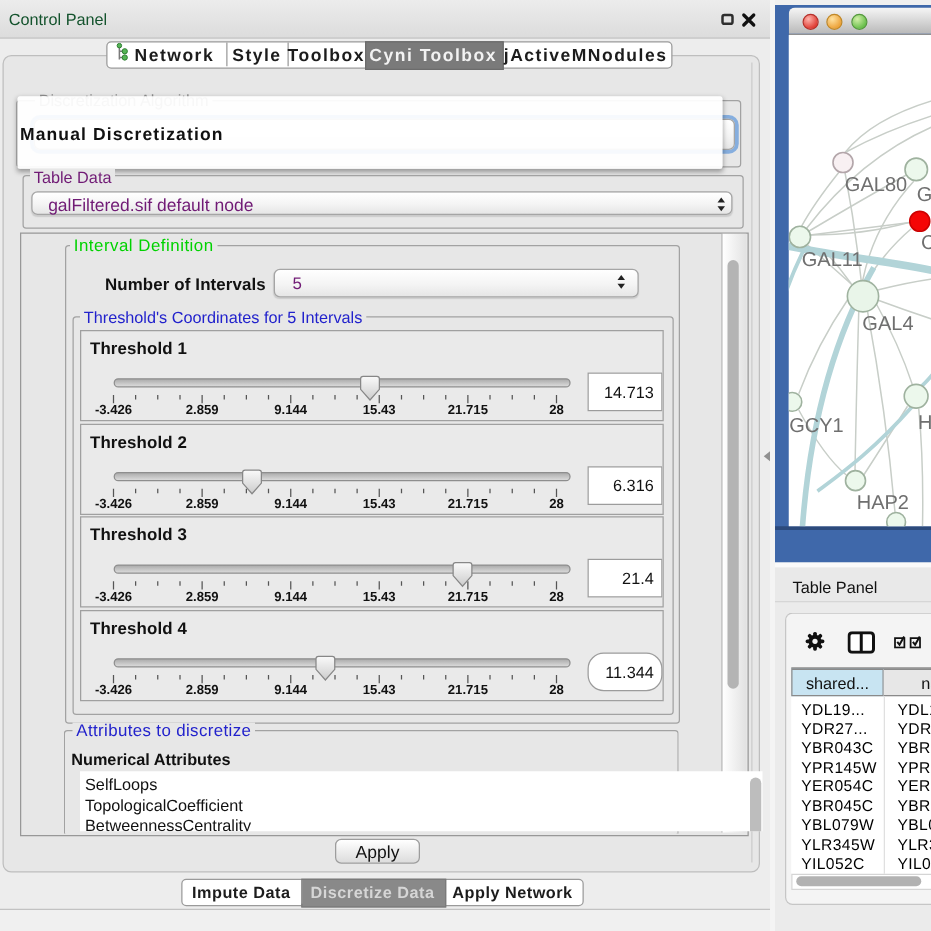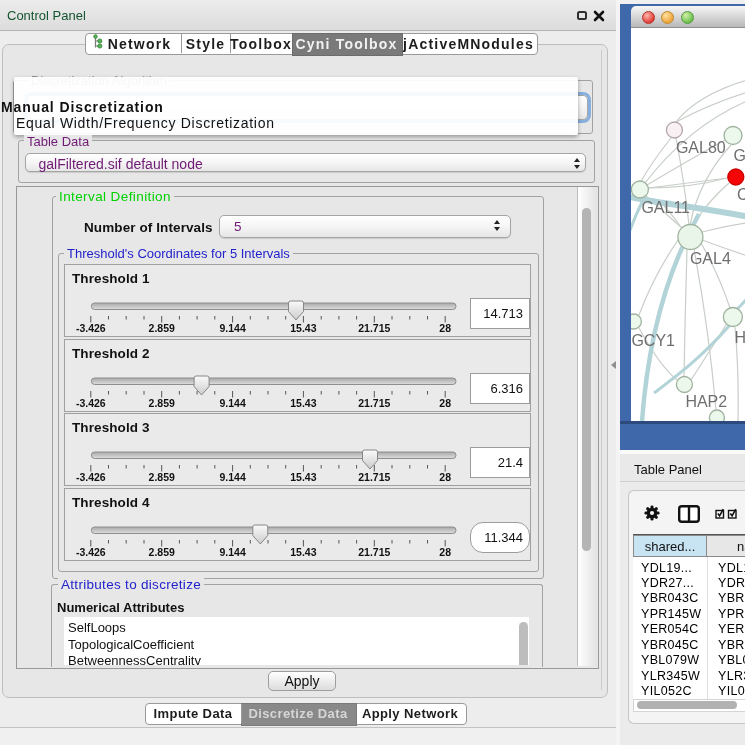--- a/index.html
+++ b/index.html
@@ -49,22 +49,21 @@
  <circle cx="3.5" cy="2.5" r="1.8" fill="#55b555" stroke="#2e7d32" stroke-width="0.8"></circle>
  <circle cx="7.8" cy="7" r="2.1" fill="#55b555" stroke="#2e7d32" stroke-width="0.8"></circle>
  <circle cx="7.8" cy="12" r="2.1" fill="#55b555" stroke="#2e7d32" stroke-width="0.8"></circle>
 </svg>
 
 <div class="group" style="left:13px;top:80px;width:578px;height:52px;"></div>
 <div class="gtitle" style="left:28px;top:74px;color:#8f8f8f;">Discretization Algorithm</div>
 <div class="combo" style="left:27px;top:95px;width:559px;height:23px;box-shadow:0 0 0 3px rgba(110,160,220,0.8);"></div>
 
 <div class="abs" style="left:14px;top:77px;width:564px;height:58px;background:rgba(255,255,255,0.93);border-radius:2px;box-shadow:0 2px 4px rgba(0,0,0,0.35);"></div>
-<div class="abs" style="left:1px;top:99px;font-size:14px;font-weight:bold;color:#111;letter-spacing:0.9px;">Manual Discretization</div>
-<div class="abs" style="left:16px;top:114.5px;font-size:14px;color:#111;letter-spacing:0.7px;">Equal Width/Frequency Discretization</div>
+<div class="abs" style="left:16px;top:99px;font-size:14px;font-weight:bold;color:#111;letter-spacing:0.9px;">Manual Discretization</div>
 
 <div class="group" style="left:18px;top:140px;width:575px;height:41px;"></div>
 <div class="gtitle" style="left:24px;top:135px;color:#701a75;">Table Data</div>
 <div class="combo" style="left:25px;top:153px;width:559px;height:16.5px;"></div>
 <div class="ctext" style="left:38.5px;top:155.5px;font-size:14px;">galFiltered.sif default node</div>
 <div class="arr" style="left:574px;top:157.5px;border-left:3.5px solid transparent;border-right:3.5px solid transparent;border-bottom:4.5px solid #222;"></div>
 <div class="arr" style="left:574px;top:164.5px;border-left:3.5px solid transparent;border-right:3.5px solid transparent;border-top:4.5px solid #222;"></div>
 
 <div class="abs" style="left:16px;top:186px;width:581px;height:481px;border:1px solid #989898;background:#e7e7e7;"></div>
 
@@ -178,21 +177,21 @@
     </svg>
 
 <div class="vbox" style="left:470px;top:298px;width:52px;height:29px;">14.713</div>
 <div class="vbox" style="left:470px;top:372.5px;width:52px;height:29px;">6.316</div>
 <div class="vbox" style="left:470px;top:447px;width:52px;height:29px;">21.4</div>
 <div class="vbox" style="left:470px;top:521.5px;width:52px;height:29px;border-radius:13px;">11.344</div>
 
 <div class="abs" style="left:51px;top:584px;width:490px;height:82px;border:1px solid #a2a2a2;border-bottom:none;border-radius:3px 3px 0 0;"></div>
 <div class="gtitle" style="left:58px;top:578px;color:#2222cc;font-size:13.5px;letter-spacing:0.3px;">Attributes to discretize</div>
 <div class="abs" style="left:57px;top:600px;font-size:13px;font-weight:bold;color:#111;">Numerical Attributes</div>
-<div class="abs" style="left:64px;top:617px;width:465px;height:47.5px;background:#fff;overflow:hidden;">
+<div class="abs" style="left:64px;top:617px;width:546px;height:47.5px;background:#fff;overflow:hidden;">
   <div style="position:absolute;left:4px;top:3px;font-size:13px;line-height:16.5px;color:#111;">SelfLoops<br>TopologicalCoefficient<br>BetweennessCentrality</div>
   <div style="position:absolute;right:1px;top:5px;width:9px;height:60px;background:#bdbdbd;border-radius:4.5px;"></div>
 </div>
 
 <div class="abs" style="left:268px;top:671px;width:66px;height:18px;border:1px solid #9d9d9d;border-radius:5px;background:linear-gradient(180deg,#fff,#dcdcdc);font-size:14px;color:#111;text-align:center;line-height:18px;">Apply</div>
 
 <div class="tbar" style="left:145px;top:703px;width:320px;height:20px;"></div>
 <div class="abs" style="left:241px;top:703px;width:114px;height:21px;background:#898989;border:1px solid #7a7a7a;"></div>
 <div class="tdiv" style="left:241px;top:704px;height:19px;"></div>
 <div class="tseg tb2" style="left:145px;top:704px;width:96px;height:19px;">Impute Data</div>

